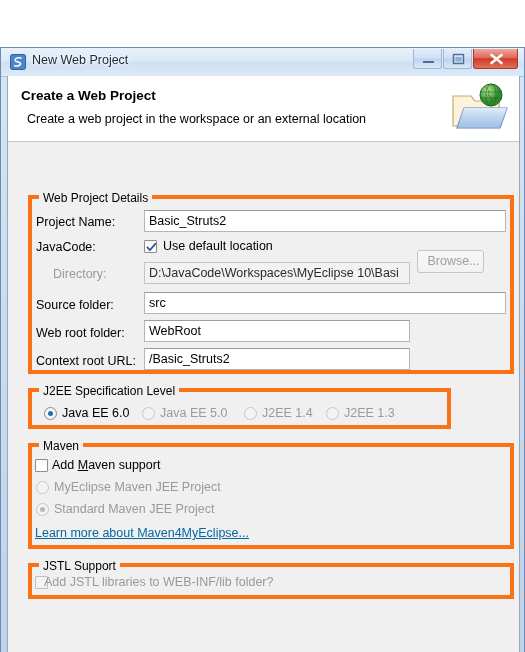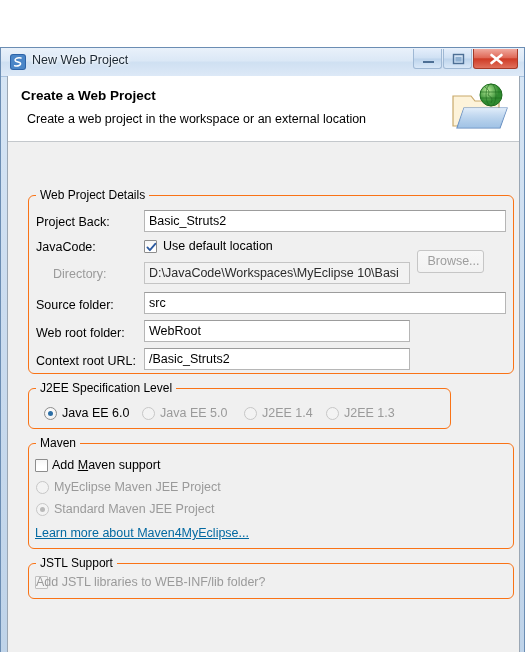--- a/index.html
+++ b/index.html
@@ -115,22 +115,22 @@
   #banner-icon {
     position: absolute;
     right: 10px; top: 6px;
     width: 62px; height: 54px;
   }
 
   
   .group {
     position: absolute;
     box-sizing: border-box;
-    border: 1px solid #f97316;
-    border-radius: 6px;
+    border: 4px solid #f97316;
+    border-radius: 0;
     background: transparent;
   }
   .group-title {
     position: absolute;
     top: -8px; left: 7px;
     background: #f0f0f0;
     padding: 0 4px;
     font-size: 12px;
     color: #000000;
     white-space: nowrap;
@@ -315,21 +315,21 @@
           <path d="M33.3 10 H54.7 M33.3 16 H54.7" stroke="#1e6b1e" stroke-width="0.8" opacity="0.8" fill="none"></path>
           <path d="M38 5 Q44 9 41 13 Q47 16 44 21" stroke="#1b5e1b" stroke-width="1" fill="none" opacity="0.55"></path>
         </svg>
       </span>
     </div>
 
     <div class="group" id="grp-details">
       <span class="group-title">Web Project Details</span>
     </div>
 
-    <span class="lbl" style="left:28px; top:139px;">Project Back:</span>
+    <span class="lbl" style="left:28px; top:139px;">Project Name:</span>
     <div class="txtbox" style="left:136px; top:134px; width:362px;">Basic_Struts2</div>
 
     <span class="lbl" style="left:28px; top:164px;">JavaCode:</span>
     <span class="cbx" style="left:136px; top:164px;">
       <svg width="13" height="13" viewBox="0 0 13 13">
         <path d="M2.4 6.4 L4.9 9.2 L10.3 2.8" stroke="#2c5aa0" stroke-width="1.8" fill="none" stroke-linecap="round" stroke-linejoin="round"></path>
       </svg>
     </span>
     <span class="lbl" style="left:155px; top:163px;">Use default location</span>
 
@@ -381,21 +381,21 @@
     </span>
     <span class="lbl disabled" style="left:46px; top:426px;">Standard Maven JEE Project</span>
 
     <span id="maven-link">Learn more about Maven4MyEclipse...</span>
 
     <div class="group" id="grp-jstl">
       <span class="group-title">JSTL Support</span>
     </div>
 
     <span class="cbx disabled" style="left:27px; top:500px;"></span>
-    <span class="lbl disabled" style="left:28px; top:499px;">Add JSTL libraries to WEB-INF/lib folder?</span>
+    <span class="lbl disabled" style="left:36px; top:499px;">Add JSTL libraries to WEB-INF/lib folder?</span>
 
     <div id="btnbar-sep"></div>
 
     <span id="help-icon">
       <svg width="21" height="21" viewBox="0 0 21 21">
         <circle cx="10.5" cy="10.5" r="9" fill="#fbfbfb" stroke="#8a8a8a" stroke-width="1.2"></circle>
         <text x="10.5" y="15" text-anchor="middle" font-family="Liberation Serif, serif" font-size="13" fill="#4a4a4a">?</text>
       </svg>
     </span>
 

